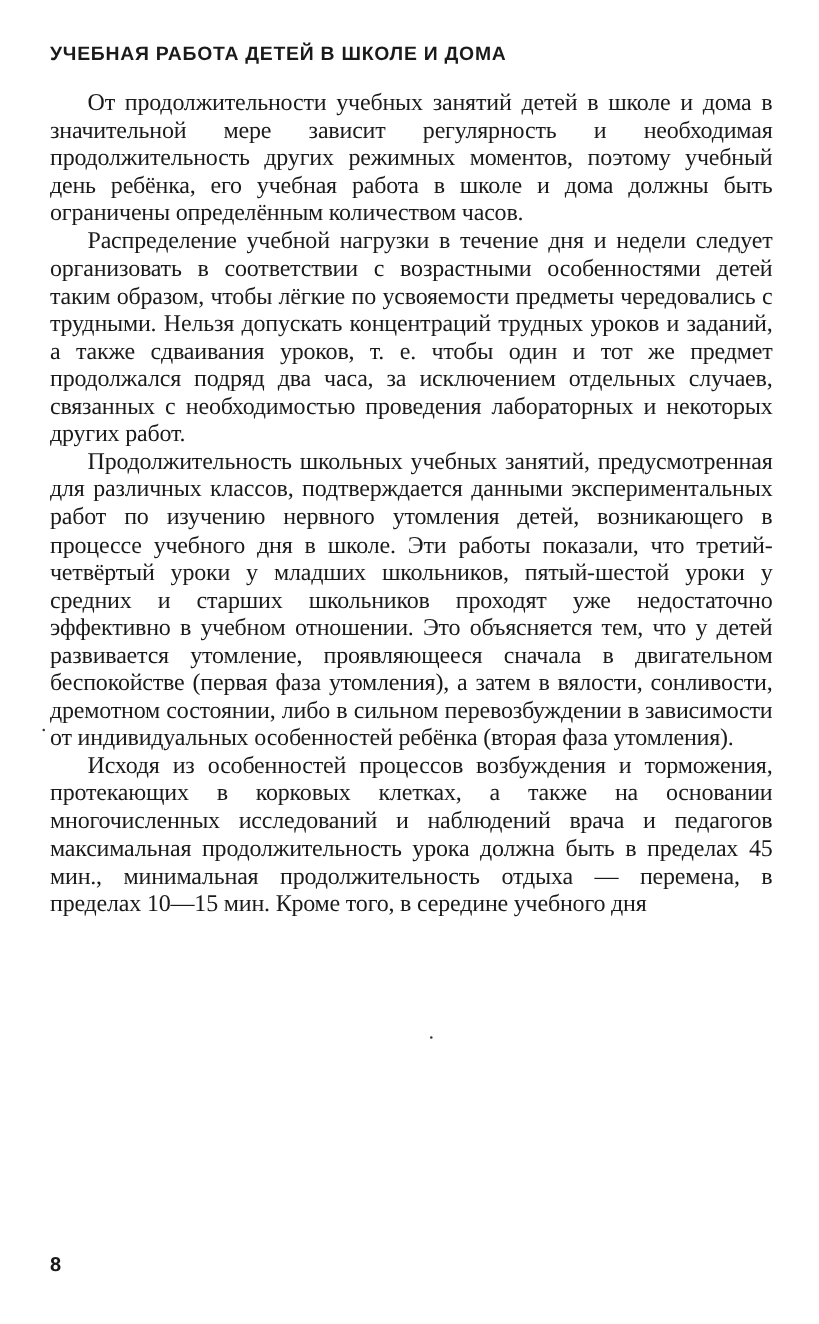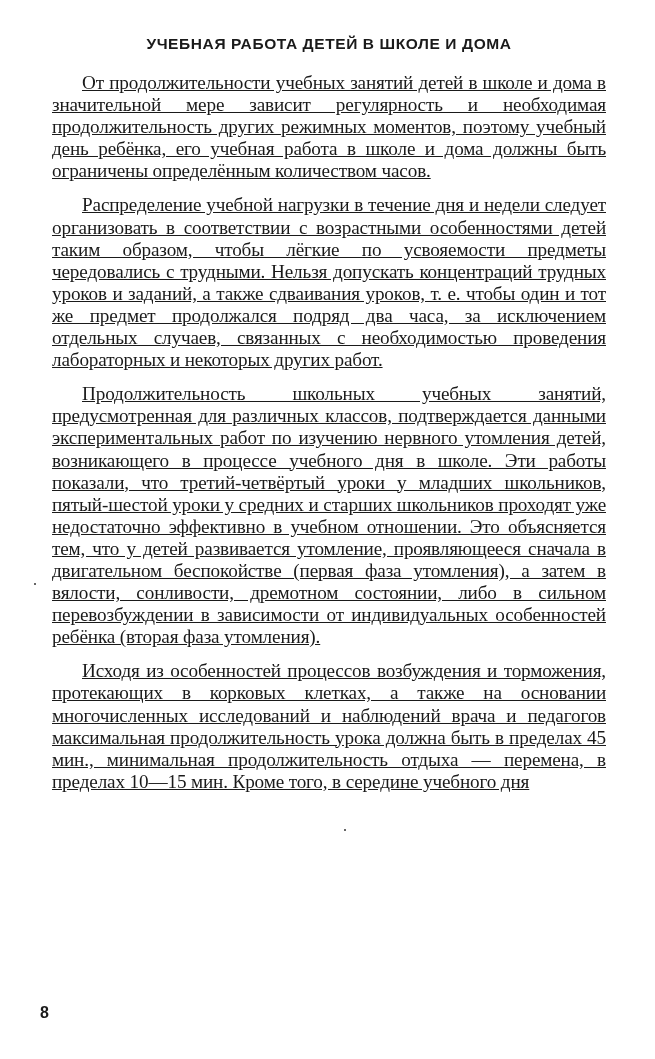--- a/index.html
+++ b/index.html
@@ -15,37 +15,35 @@
       color: #1a1a1a;
       font-family: "Liberation Serif", "DejaVu Serif", serif;
     }
     .page {
       position: absolute;
       left: 40px;
       top: 34px;
       width: 578px;
     }
     .running-head {
-      text-align: center;
       font-family: "Liberation Sans", "DejaVu Sans", sans-serif;
       font-weight: bold;
       font-size: 15.5px;
       letter-spacing: 0.6px;
       margin: 0 0 18px 0;
       line-height: 20px;
     }
     .body-text p {
-      margin: 12px;
+      margin: 0;
       font-size: 19.2px;
       line-height: 22.1px;
       text-align: justify;
       text-indent: 30px;
       letter-spacing: -0.15px;
       word-spacing: 0px;
-      text-decoration: underline;
     }
     .stray-mark {
       position: absolute;
       width: 2px;
       height: 2px;
       background: #333;
       border-radius: 1px;
     }
     .page-number {
       position: absolute;

